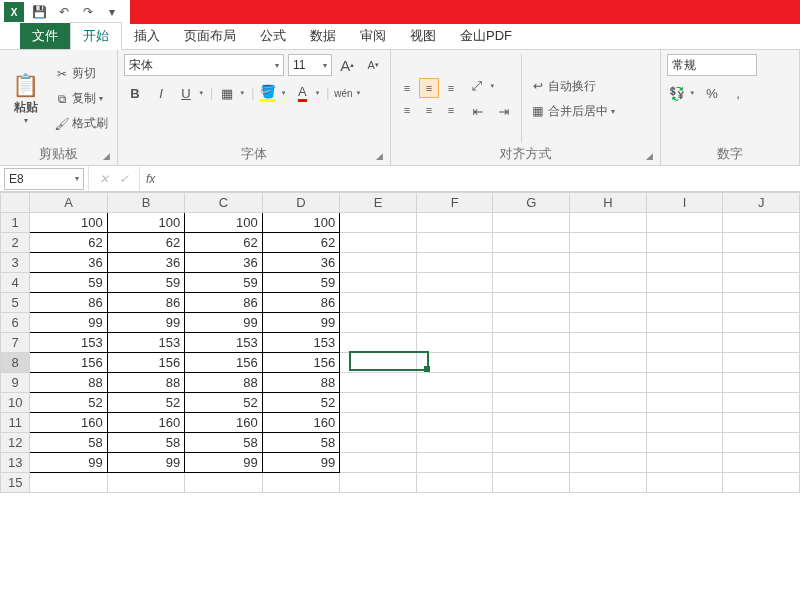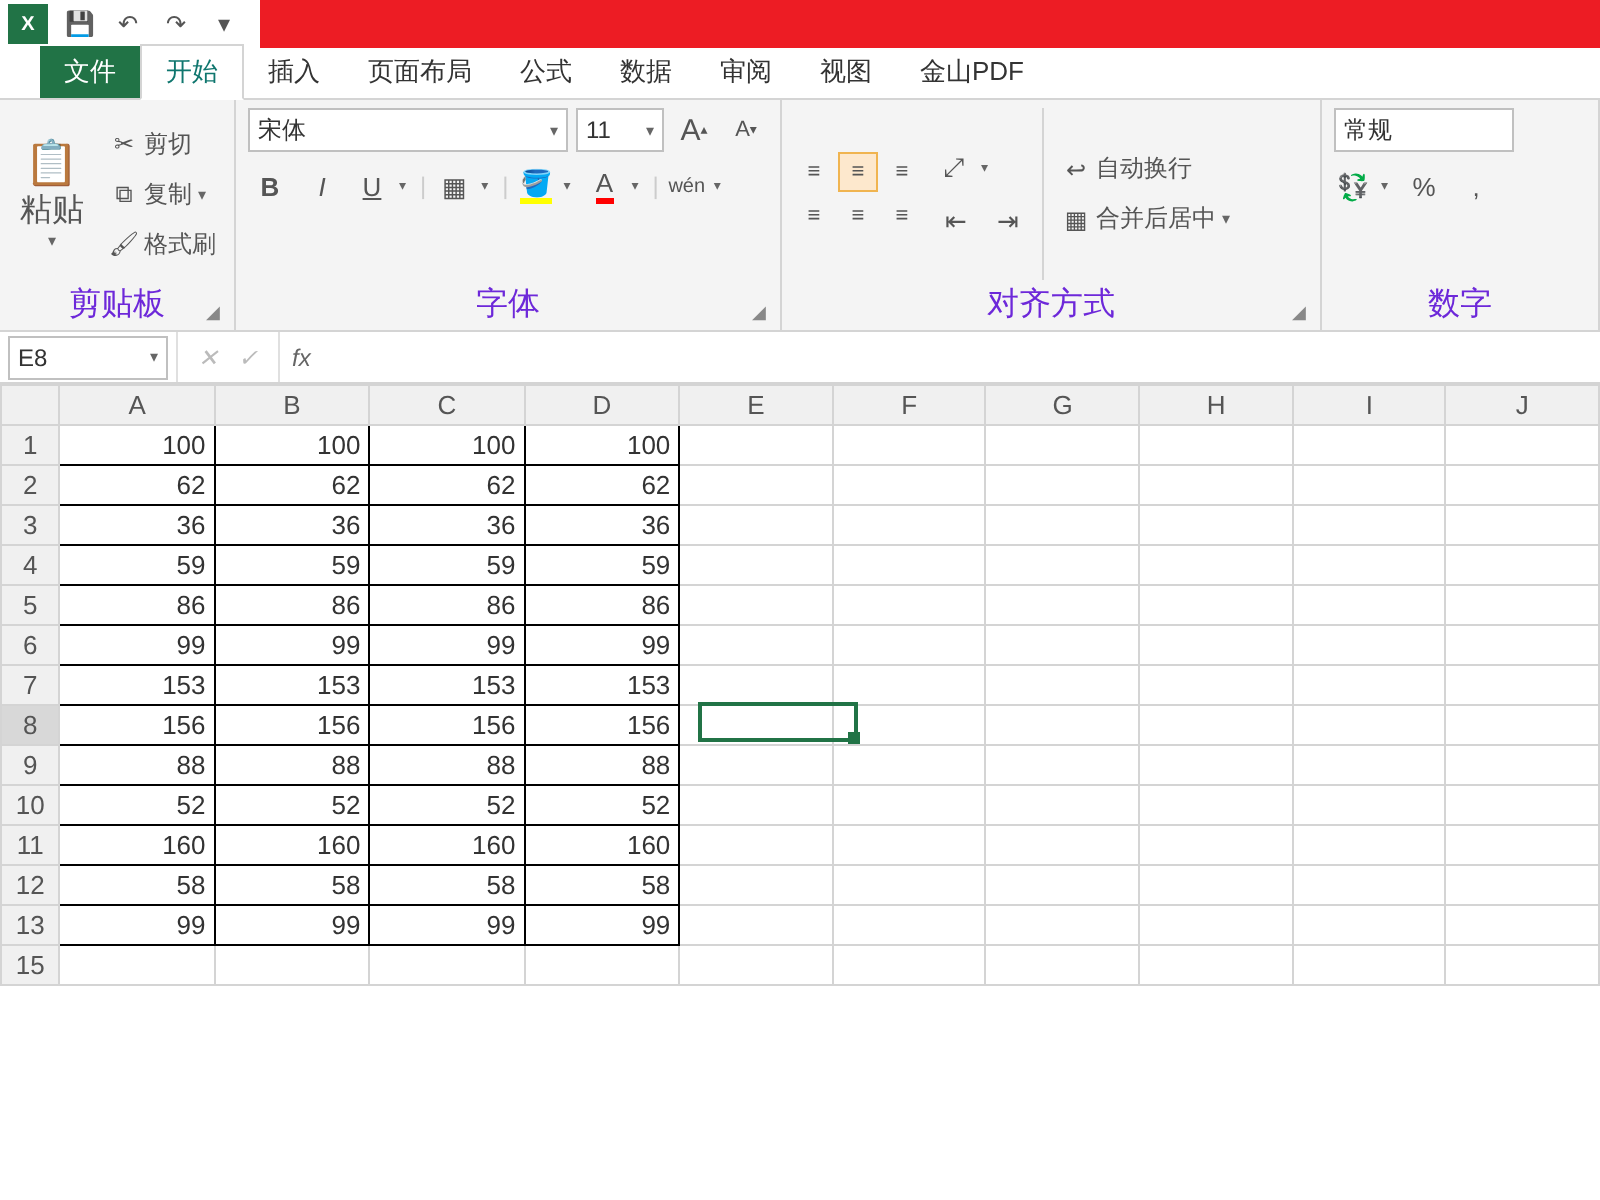--- a/index.html
+++ b/index.html
@@ -15,26 +15,26 @@
 
 .tabs { display: flex; align-items: flex-end; height: 26px; background: #fff; border-bottom: 1px solid #d4d4d4; }
 .tab { padding: 4px 12px; font-size: 13px; color: #333; cursor: pointer; }
 .tab.file { background: #217346; color: #fff; margin-left: 20px; }
 .tab.active { background: #fff; border: 1px solid #d4d4d4; border-bottom: 1px solid #fff; margin-bottom: -1px; color: #0f766e; }
 
 
 .ribbon { display: flex; height: 116px; background: #f4f4f4; border-bottom: 1px solid #d4d4d4; }
 .group { border-right: 1px solid #d4d4d4; padding: 4px 6px 2px 6px; display: flex; flex-direction: column; justify-content: space-between; position: relative; }
 .group-body { display: flex; gap: 6px; flex: 1; }
-.group-label { text-align: center; font-size: 16px; color: #6d28d9; padding-top: 2px; position: relative; }
+.group-label { text-align: center; font-size: 13px; color: #737373; padding-top: 2px; position: relative; }
 .dlaunch { position: absolute; right: 2px; bottom: 2px; width: 12px; height: 12px; font-size: 9px; color: #888; cursor: pointer; }
 
 .bigbtn { display: flex; flex-direction: column; align-items: center; justify-content: center; width: 40px; color: #555; cursor: pointer; }
 .bigbtn .icn { font-size: 22px; }
-.bigbtn .lbl { font-size: 16px; }
+.bigbtn .lbl { font-size: 12px; font-weight: bold; }
 
 .col { display: flex; flex-direction: column; gap: 4px; justify-content: center; }
 .row { display: flex; align-items: center; gap: 4px; }
 .mini { display: flex; align-items: center; gap: 3px; font-size: 12px; color: #555; cursor: pointer; padding: 2px 3px; }
 .mini .icn { width: 14px; height: 14px; display: inline-flex; align-items: center; justify-content: center; }
 
 select.fake, .fake-select { border: 1px solid #c0c0c0; background: #fff; height: 22px; font-size: 12px; padding: 0 4px; }
 .font-box { width: 160px; display: flex; align-items: center; justify-content: space-between; }
 .size-box { width: 44px; display: flex; align-items: center; justify-content: space-between; }
 .dd { font-size: 8px; color: #666; }

